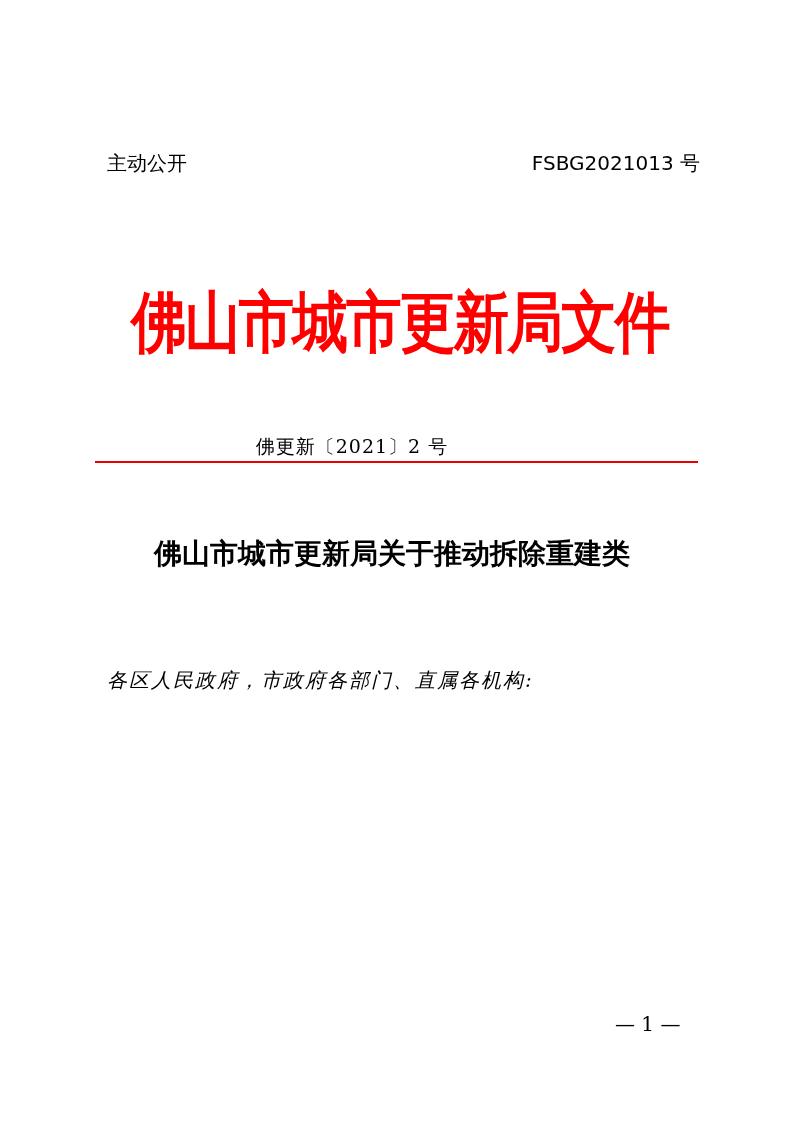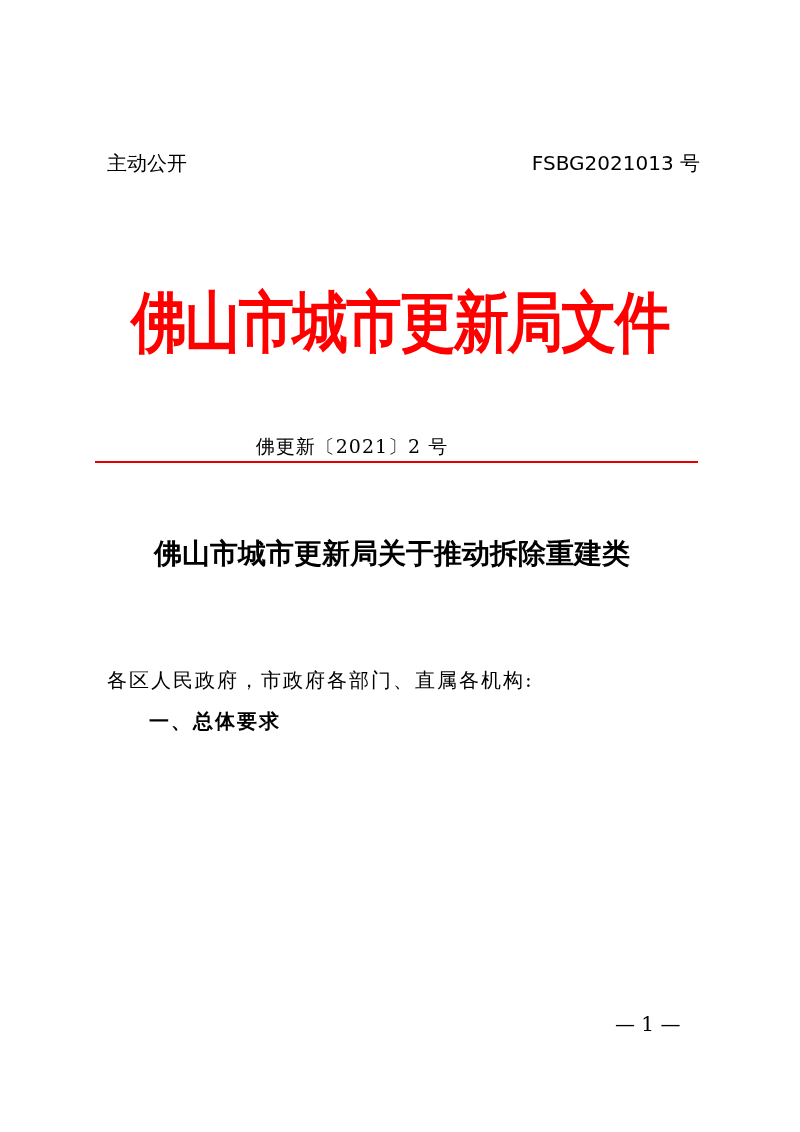--- a/index.html
+++ b/index.html
@@ -8,21 +8,21 @@
   .abs { position:absolute; }
   .meta-left { left:107px; top:150px; font-size:20px; font-family:Liberation Mono, monospace;text-align:center; }
   .meta-right { right:100px; top:150px; font-size:20px; font-family:"DejaVu Sans", sans-serif;text-align:right; }
   .red-title { left:0; width:800px; top:278px; text-align:center; color:#ff0000;
                font-size:66px; font-weight:bold; letter-spacing:-2px;
                font-family:"DejaVu Serif", serif; transform:scaleX(0.84); transform-origin:center; }
   .docnum { left:0; width:704px; top:434px; text-align:center; font-size:19px; letter-spacing:1px; }
   .red-line { left:95px; width:603px; top:461px; height:2px; background:#e60000; }
   .doc-title { left:0; width:784px; top:532px; text-align:center; font-size:28px; font-weight:bold; line-height:44px; }
   .body { left:107px; width:593px; top:660px; font-size:20px; line-height:41px; }
-  .body p { margin:0; text-align:justify; letter-spacing:2px; }
+  .body p { margin:0; text-align:justify; letter-spacing:2px;font-style:italic; }
   .indent { text-indent:42px; }
   .heading { font-family:"DejaVu Sans", sans-serif; font-weight:bold; text-indent:42px; letter-spacing:1px; }
   .pagenum { left:615px; top:1012px; font-size:20px; }
 </style>
 </head>
 <body>
 
 <div class="abs meta-left">主动公开</div>
 <div class="abs meta-right">FSBG2021013 号</div>
 
@@ -30,16 +30,15 @@
 
 <div class="abs docnum">佛更新〔2021〕2 号</div>
 <div class="abs red-line"></div>
 
 <div class="abs doc-title">
   <div>佛山市城市更新局关于推动拆除重建类</div>
 </div>
 
 <div class="abs body">
   <p>各区人民政府，市政府各部门、直属各机构:</p>
-  <p class="heading">一、总体要求</p>
 </div>
 
 <div class="abs pagenum">— 1 —</div>
 
 </body></html>

